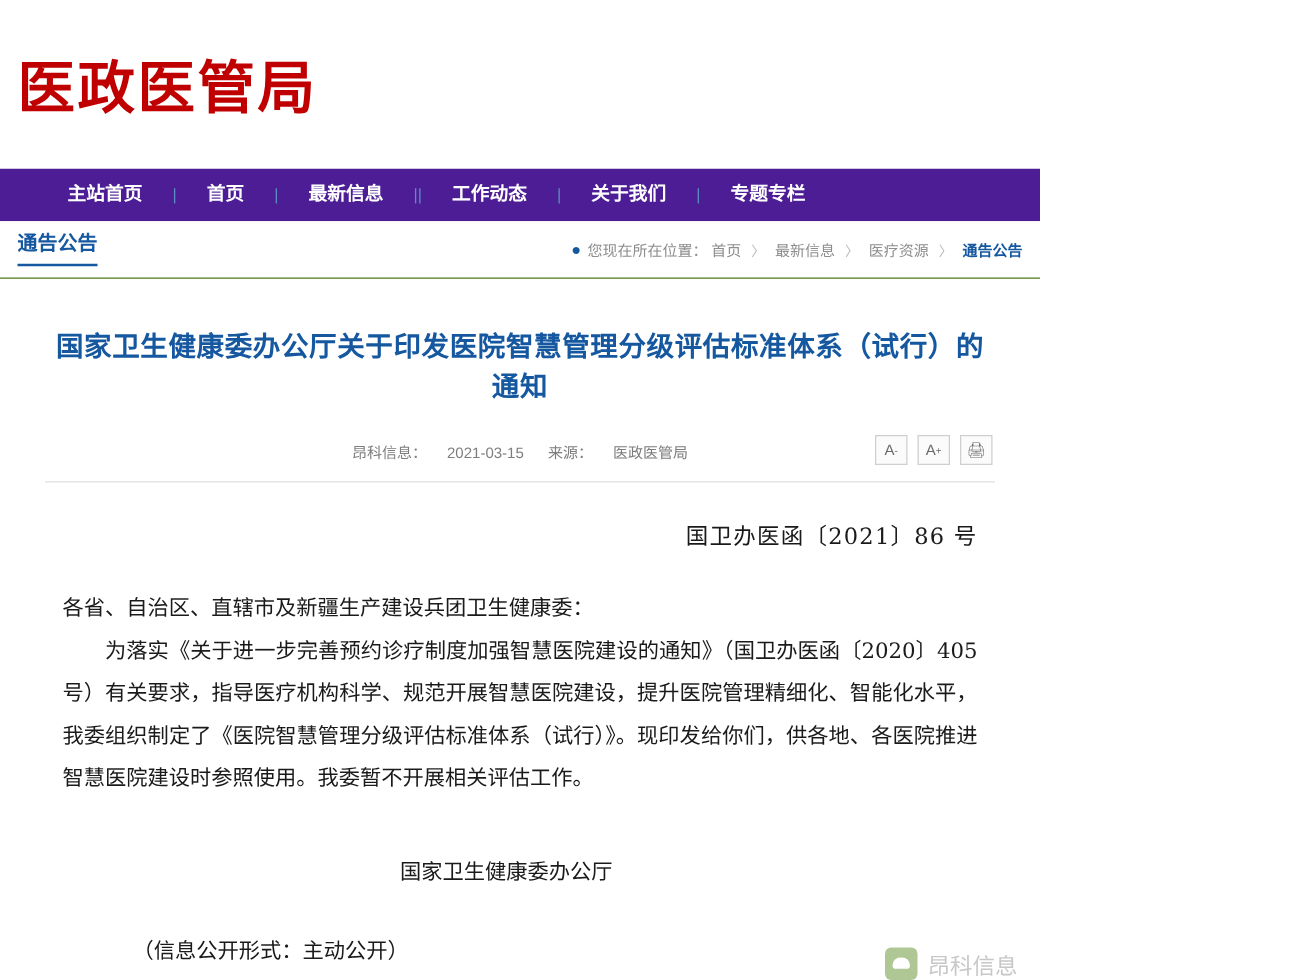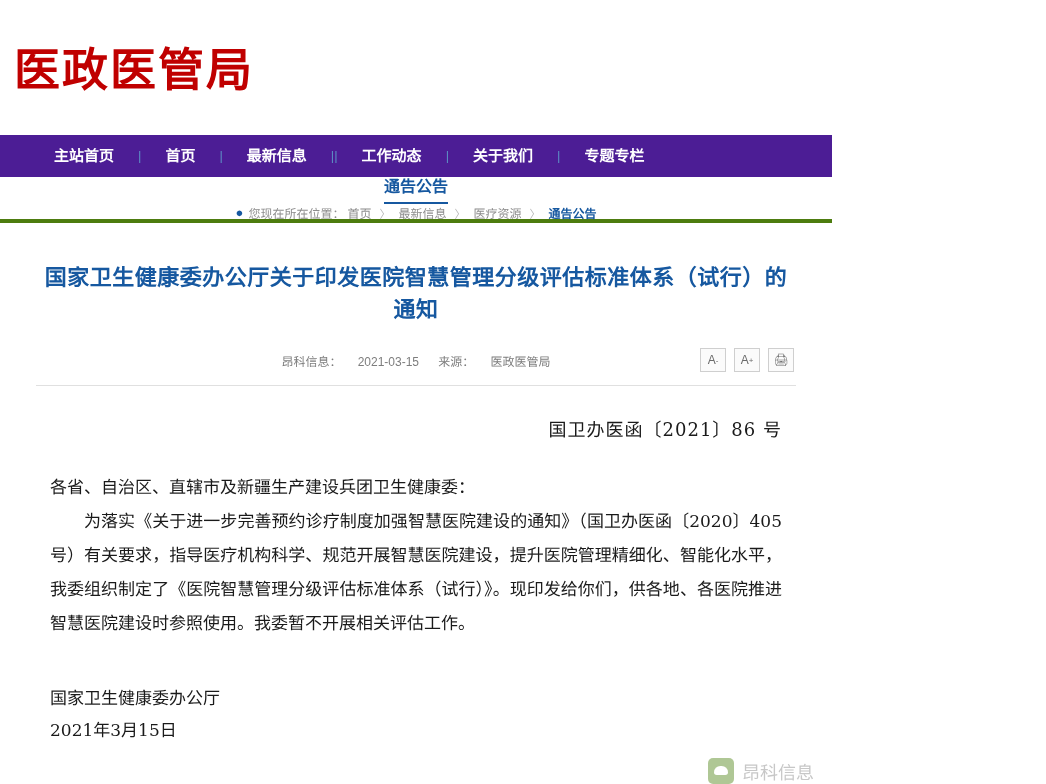--- a/index.html
+++ b/index.html
@@ -66,22 +66,21 @@
 
   
   .crumb-row {
     height: 46px;
     background: #ffffff;
     display: flex;
     align-items: center;
     justify-content: space-between;
     padding: 0 14px 0 14px;
     box-sizing: border-box;
-    border-bottom: 4px solid #4d7c0f;
-    flex-direction: column;
+    border-bottom: 1px solid #4d7c0f;
   }
   .crumb-title {
     font-size: 16px;
     font-weight: bold;
     color: #1658a0;
     border-bottom: 2px solid #1658a0;
     padding-bottom: 5px;
     line-height: 20px;
   }
   .crumb-right {
@@ -183,21 +182,21 @@
   .doc-salutation {
     margin-top: 22px;
   }
   .doc-para {
     text-indent: 2em;
     text-align: justify;
     margin-top: 0;
   }
   .signature {
     margin-top: 42px;
-    text-align: left;
+    text-align: center;
     padding-right: 22px;
     font-size: 17px;
     line-height: 1.9;
   }
   .footer-note {
     margin-top: 30px;
     padding-left: 56px;
     font-size: 17px;
   }
 
@@ -299,21 +298,20 @@
 
     <div class="divider"></div>
 
     <div class="doc-body">
       <div class="doc-number">国卫办医函〔2021〕86 号</div>
       <div class="doc-salutation">各省、自治区、直辖市及新疆生产建设兵团卫生健康委：</div>
       <p class="doc-para">为落实《关于进一步完善预约诊疗制度加强智慧医院建设的通知》（国卫办医函〔2020〕405号）有关要求，指导医疗机构科学、规范开展智慧医院建设，提升医院管理精细化、智能化水平，我委组织制定了《医院智慧管理分级评估标准体系（试行）》。现印发给你们，供各地、各医院推进智慧医院建设时参照使用。我委暂不开展相关评估工作。</p>
 
       <div class="signature">
         <div>国家卫生健康委办公厅</div>
-        <div>2021年3月15日</div>
       </div>
 
       <div class="footer-note">（信息公开形式：主动公开）</div>
     </div>
   </div>
 
   <div class="watermark">
     <div class="wm-logo"></div>
     <div class="wm-text">昂科信息</div>
   </div>

